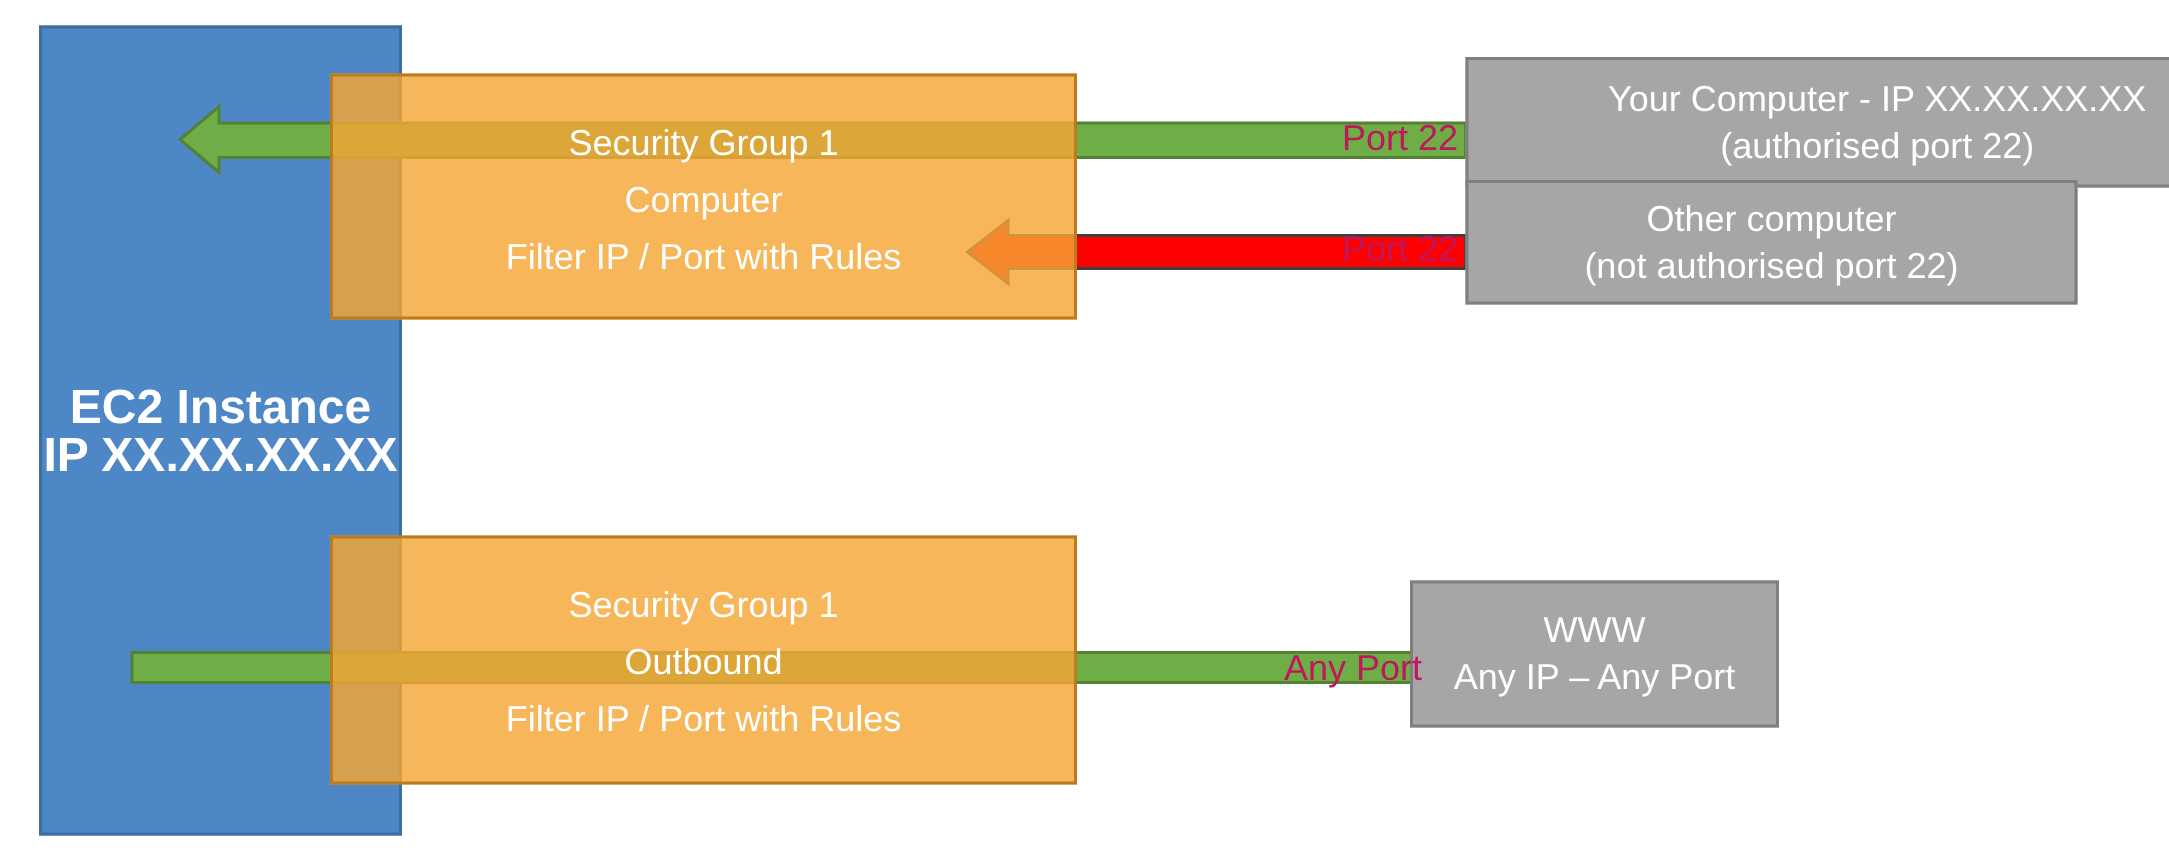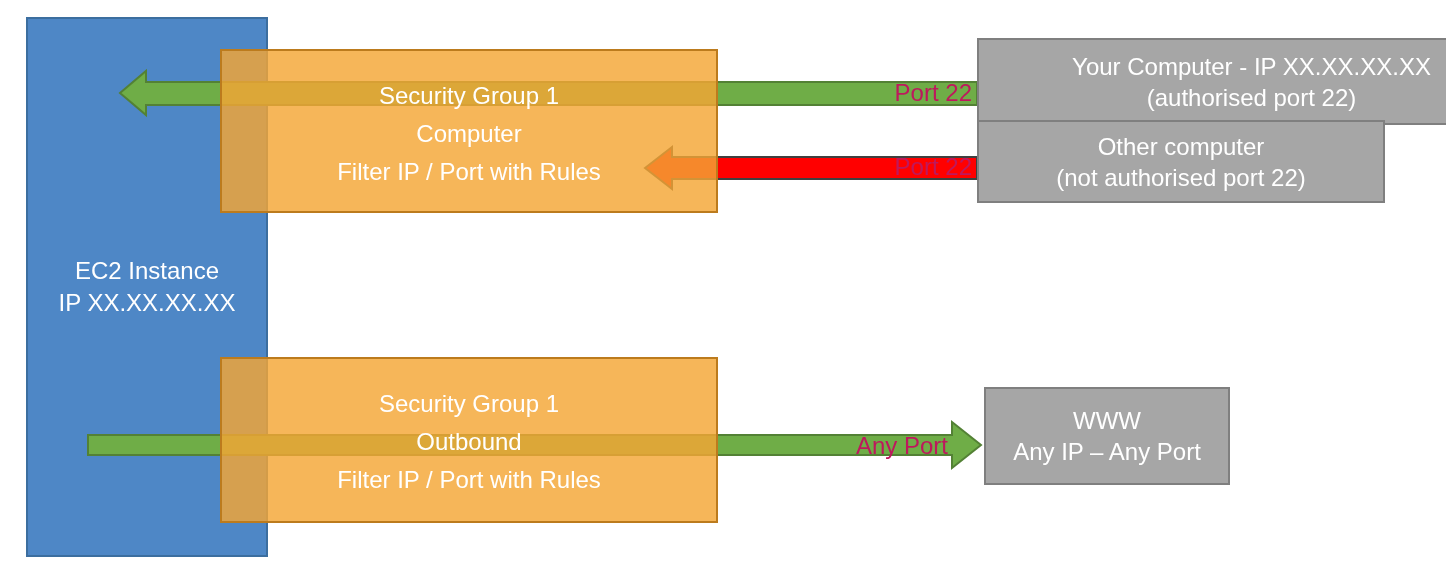--- a/index.html
+++ b/index.html
@@ -9,42 +9,42 @@
   }
   .box{position:absolute;box-sizing:border-box;color:#ffffff;text-align:center;}
   .ec2{
     left:26px;top:17px;width:242px;height:540px;
     background:var(--ec2-fill,#4E87C6);
     border:2px solid var(--ec2-border,#3C6E9F);
     z-index:1;
   }
   .ec2-text{
     position:absolute;left:0;top:236px;width:100%;
-    font-size:24px;line-height:32px;
+    font-size:32px;line-height:32px;font-weight:bold;
   }
   .arrow-svg{position:absolute;z-index:2;overflow:visible;}
   .sg{
     background:var(--security-group-fill-rgba,rgba(244,166,52,0.82));
     border:2px solid var(--security-group-border,#BC7B1D);
     z-index:3;
     display:flex;flex-direction:column;justify-content:center;
     font-size:24px;line-height:38px;
   }
   .sg-inbound{left:220px;top:49px;width:498px;height:164px;padding-top:6px;}
   .sg-outbound{left:220px;top:357px;width:498px;height:166px;padding-top:4px;}
   .ext{
     background:var(--external-fill,#A6A6A6);
     border:2px solid var(--external-border,#7F7F7F);
     z-index:4;
     display:flex;flex-direction:column;justify-content:center;
     font-size:24px;line-height:31px;
   }
   .your-computer{left:977px;top:38px;width:549px;height:87px;}
   .other-computer{left:977px;top:120px;width:408px;height:83px;}
-  .www{left:984px;top:387px;width:246px;height:98px;}
+  .www{left:940px;top:387px;width:246px;height:98px;}
   .arrow-label{
     position:absolute;z-index:5;color:#be185d;
     font-size:24px;line-height:26px;white-space:nowrap;
   }
   .lbl-inbound-allowed{right:474px;top:80px;}
   .lbl-inbound-blocked{right:474px;top:154px;}
   .lbl-outbound{right:498px;top:433px;}
 </style>
 </head>
 <body>

